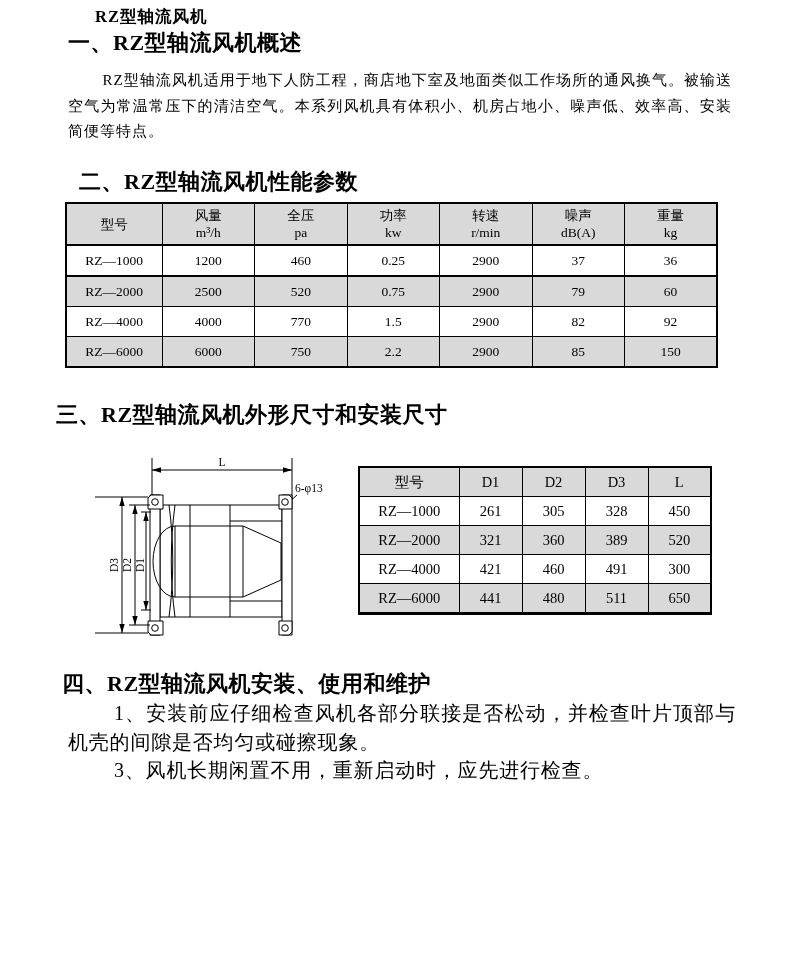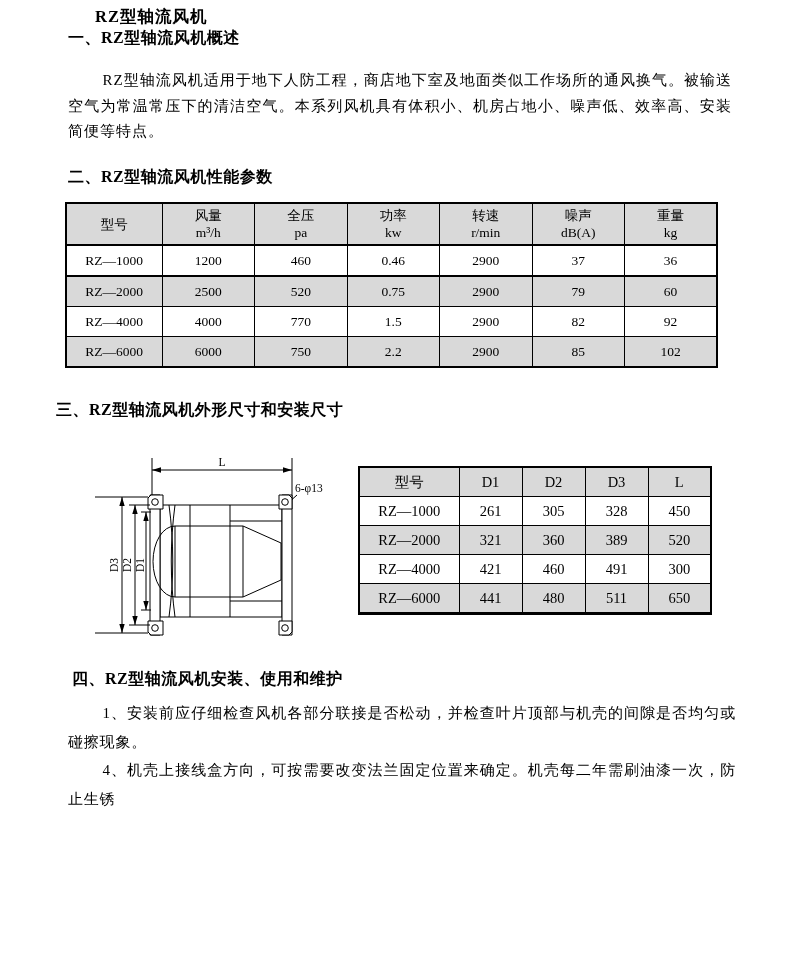--- a/index.html
+++ b/index.html
@@ -1,25 +1,25 @@
 <!DOCTYPE html>
 <html><head>
 <meta charset="utf-8">
 <style>
   html,body { margin:0; padding:0; background:#ffffff; }
   body { width:800px; height:956px; position:relative; overflow:hidden;
          font-family:"Liberation Serif","DejaVu Serif",serif; color:#000; }
   .abs { position:absolute; }
 
   .doc-title { left:95px; top:6px; font-size:16.5px; font-weight:bold; letter-spacing:1px;text-align:right; }
-  .sec-heading { font-size:16px; font-weight:bold; letter-spacing:0.5px; }
+  .sec-heading { font-size:22px; font-weight:bold; letter-spacing:0.5px; }
   #h1 { left:68px; top:28px; }
-  #h2 { left:68px; top:167px; }
+  #h2 { left:79px; top:167px; }
   #h3 { left:56px; top:400px; }
-  #h4 { left:72px; top:669px; }
+  #h4 { left:62px; top:669px; }
 
   #para1 { left:68px; top:68px; width:664px; font-size:15px; line-height:25.5px;
            text-align:justify; text-indent:2.3em; letter-spacing:1px; }
 
   table { border-collapse:collapse; table-layout:fixed;border-radius:10px; }
   th, td { border:1px solid #000; text-align:center; vertical-align:middle;
            padding:0; font-weight:normal; overflow:hidden; }
 
   #perf-table { left:65px; top:202px; width:653px; border:2px solid #000; font-size:13.5px; }
   #perf-table thead th { background:#d9d9d9; height:40px; border-bottom:2.5px solid #000; }
@@ -28,21 +28,21 @@
   #perf-table tbody tr:first-child td { border-bottom:2.5px solid #000; }
   #perf-table tr.alt td { background:#d9d9d9; }
 
   #dim-table { left:358px; top:466px; width:354px; border:2px solid #000;
                border-bottom:3px solid #000; font-size:14.5px; }
   #dim-table thead th { background:#d9d9d9; height:28px; }
   #dim-table tbody td { height:28px; }
   #dim-table tr.alt td { background:#d9d9d9; }
 
   #items { left:68px; top:699px; width:668px; }
-  #items p { margin:0; font-size:15px; line-height:28.5px; text-indent:2.3em;
+  #items p { margin:0; font-size:20px; line-height:28.5px; text-indent:2.3em;
              text-align:justify; letter-spacing:0.8px; }
 
   #fan-drawing { left:85px; top:450px; }
   #fan-drawing * { vector-effect:non-scaling-stroke; }
   .ln { stroke:#000; stroke-width:1; fill:none; }
   .shape { stroke:#000; stroke-width:1; fill:#ffffff; }
   .dimtext { font-family:"Liberation Serif","DejaVu Serif",serif; font-size:11.5px; fill:#000; }
   .arrow { fill:#000; stroke:none; }
 </style>
 </head>
@@ -94,21 +94,21 @@
           <div class="th-name">重量</div>
           <div class="th-unit">kg</div>
         </th>
       </tr>
     </thead>
   <tbody>
       <tr>
         <td>RZ—1000</td>
         <td>1200</td>
         <td>460</td>
-        <td>0.46</td>
+        <td>0.25</td>
         <td>2900</td>
         <td>37</td>
         <td>36</td>
       </tr>
       <tr class="alt">
         <td>RZ—2000</td>
         <td>2500</td>
         <td>520</td>
         <td>0.75</td>
         <td>2900</td>
@@ -124,21 +124,21 @@
         <td>82</td>
         <td>92</td>
       </tr>
       <tr class="alt">
         <td>RZ—6000</td>
         <td>6000</td>
         <td>750</td>
         <td>2.2</td>
         <td>2900</td>
         <td>85</td>
-        <td>102</td>
+        <td>150</td>
       </tr>
     </tbody>
 </table>
 
 <div class="abs sec-heading" id="h3">三、RZ型轴流风机外形尺寸和安装尺寸</div>
 
 <svg class="abs" id="fan-drawing" width="270" height="212" viewBox="0 0 270 212">
 
   <line class="ln" x1="67" y1="8" x2="67" y2="50"></line>
   <line class="ln" x1="207" y1="8" x2="207" y2="50"></line>
@@ -241,14 +241,14 @@
         <td>480</td>
         <td>511</td>
         <td>650</td>
       </tr>
     </tbody>
 </table>
 
 <div class="abs sec-heading" id="h4">四、RZ型轴流风机安装、使用和维护</div>
 <div class="abs" id="items">
     <p>1、安装前应仔细检查风机各部分联接是否松动，并检查叶片顶部与机壳的间隙是否均匀或碰擦现象。</p>
-    <p>4、机壳上接线盒方向，可按需要改变法兰固定位置来确定。机壳每二年需刷油漆一次，防止生锈</p>
+    <p>3、风机长期闲置不用，重新启动时，应先进行检查。</p>
   </div>
 
 </body></html>

